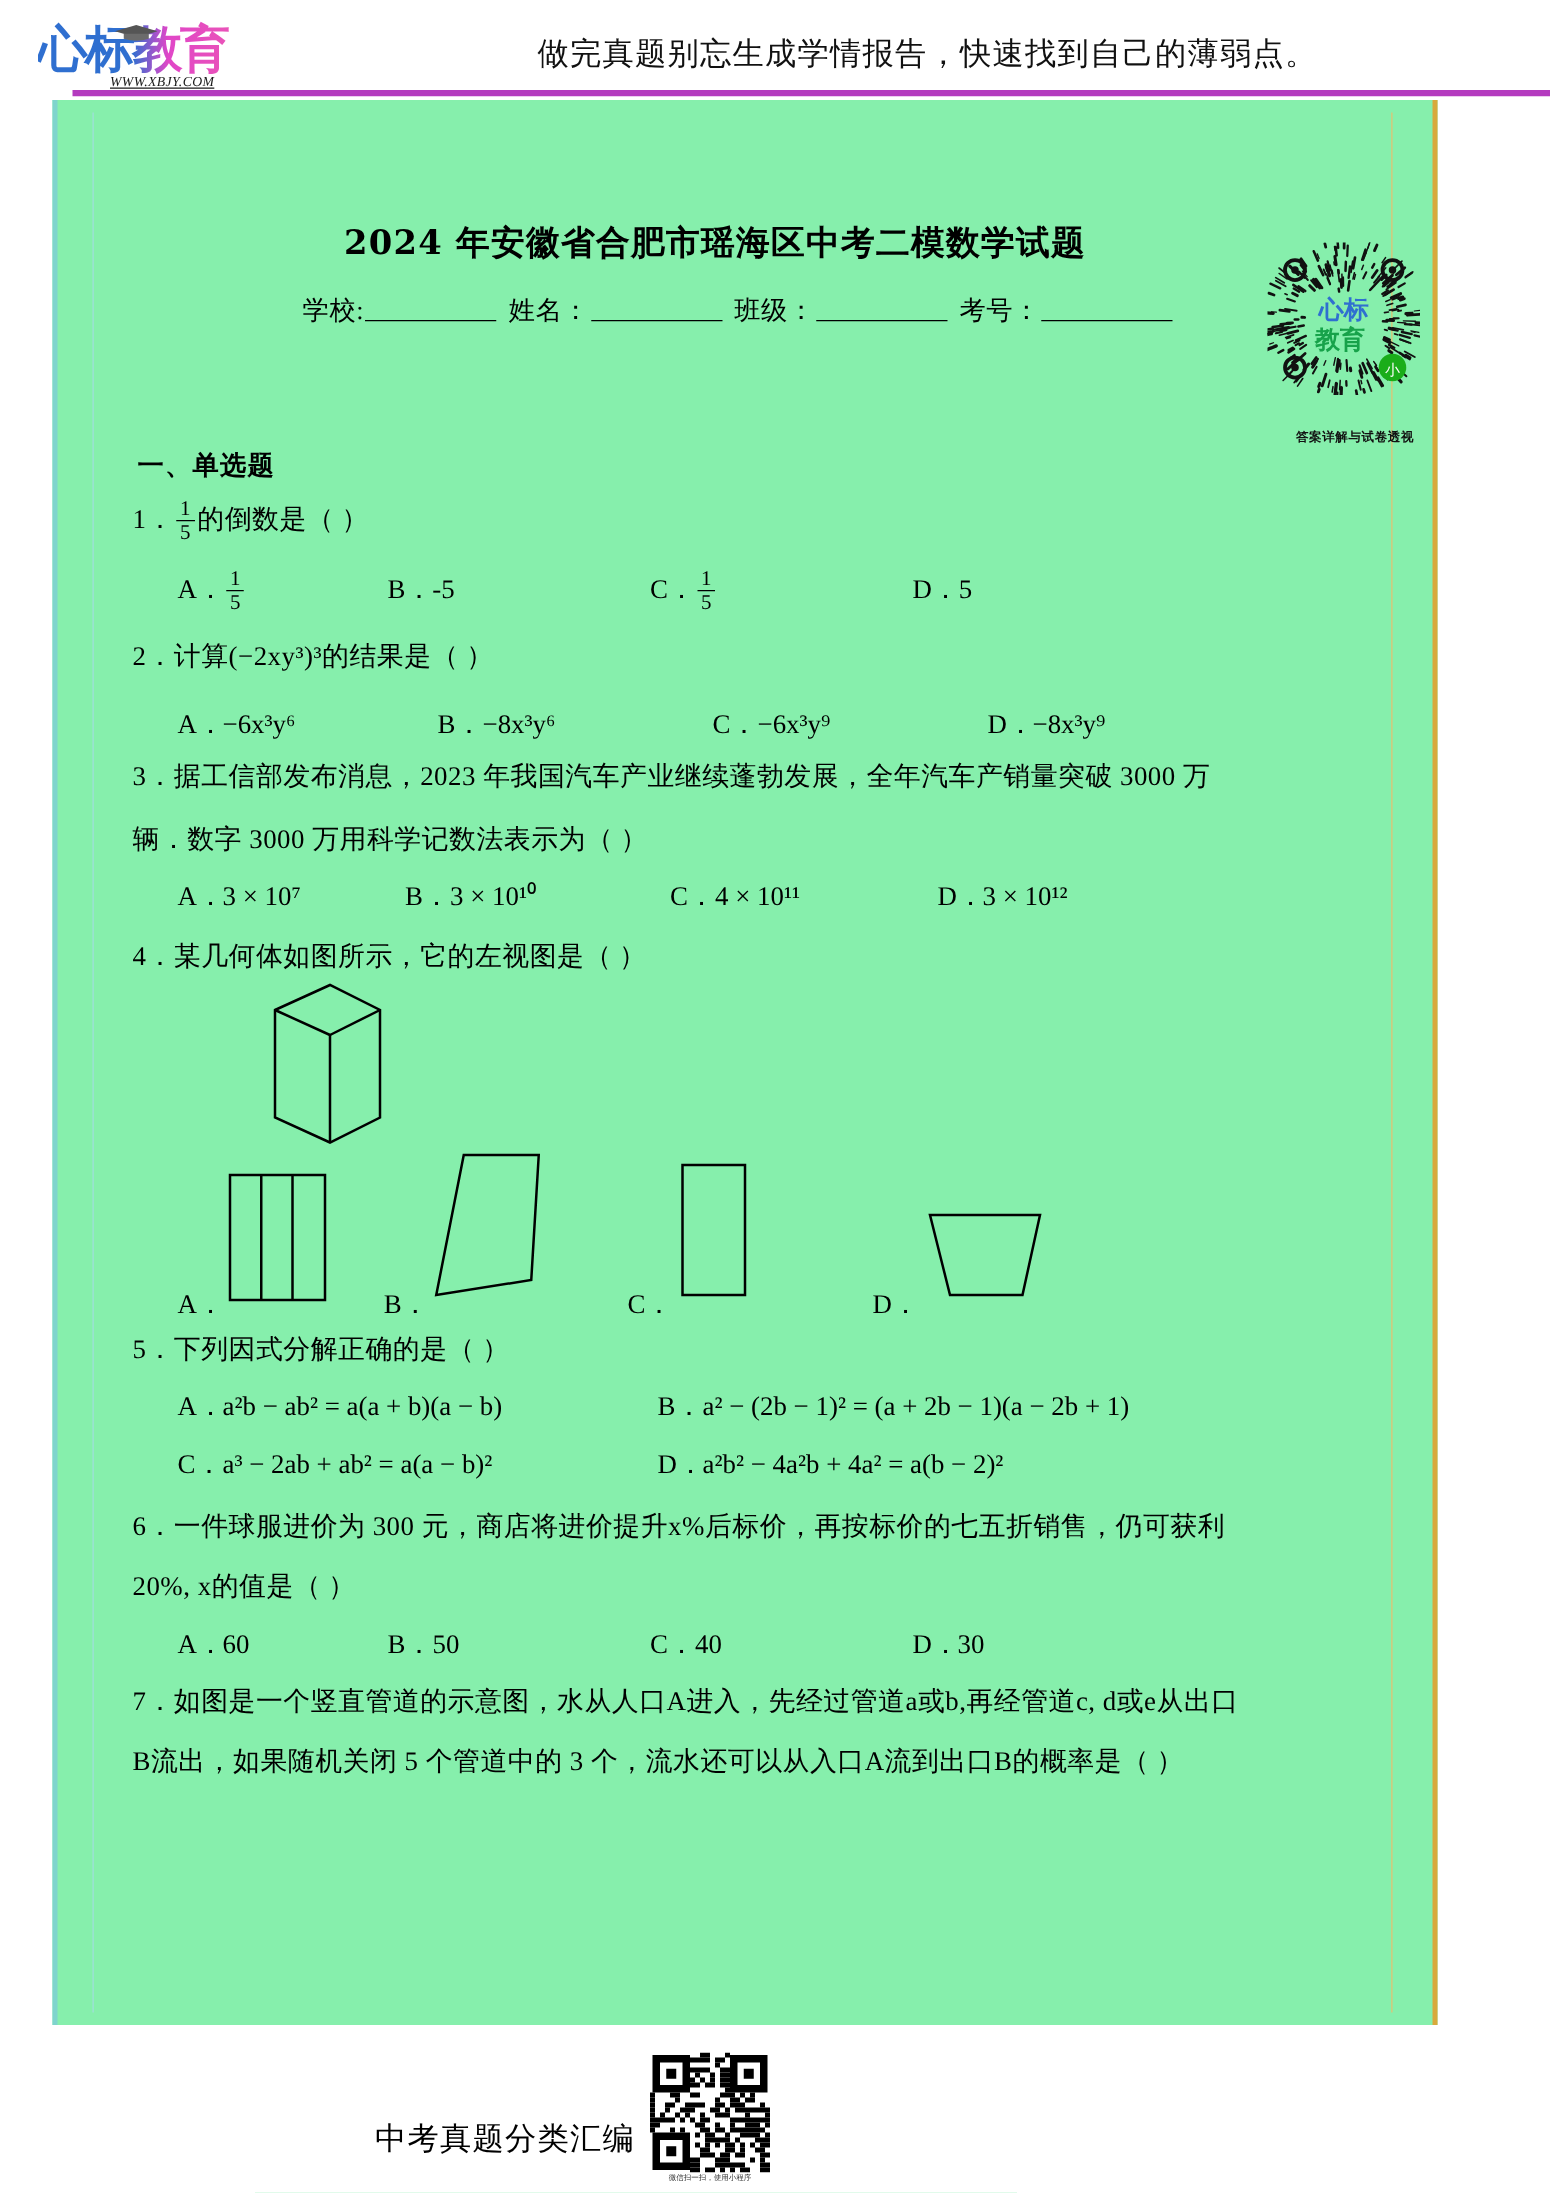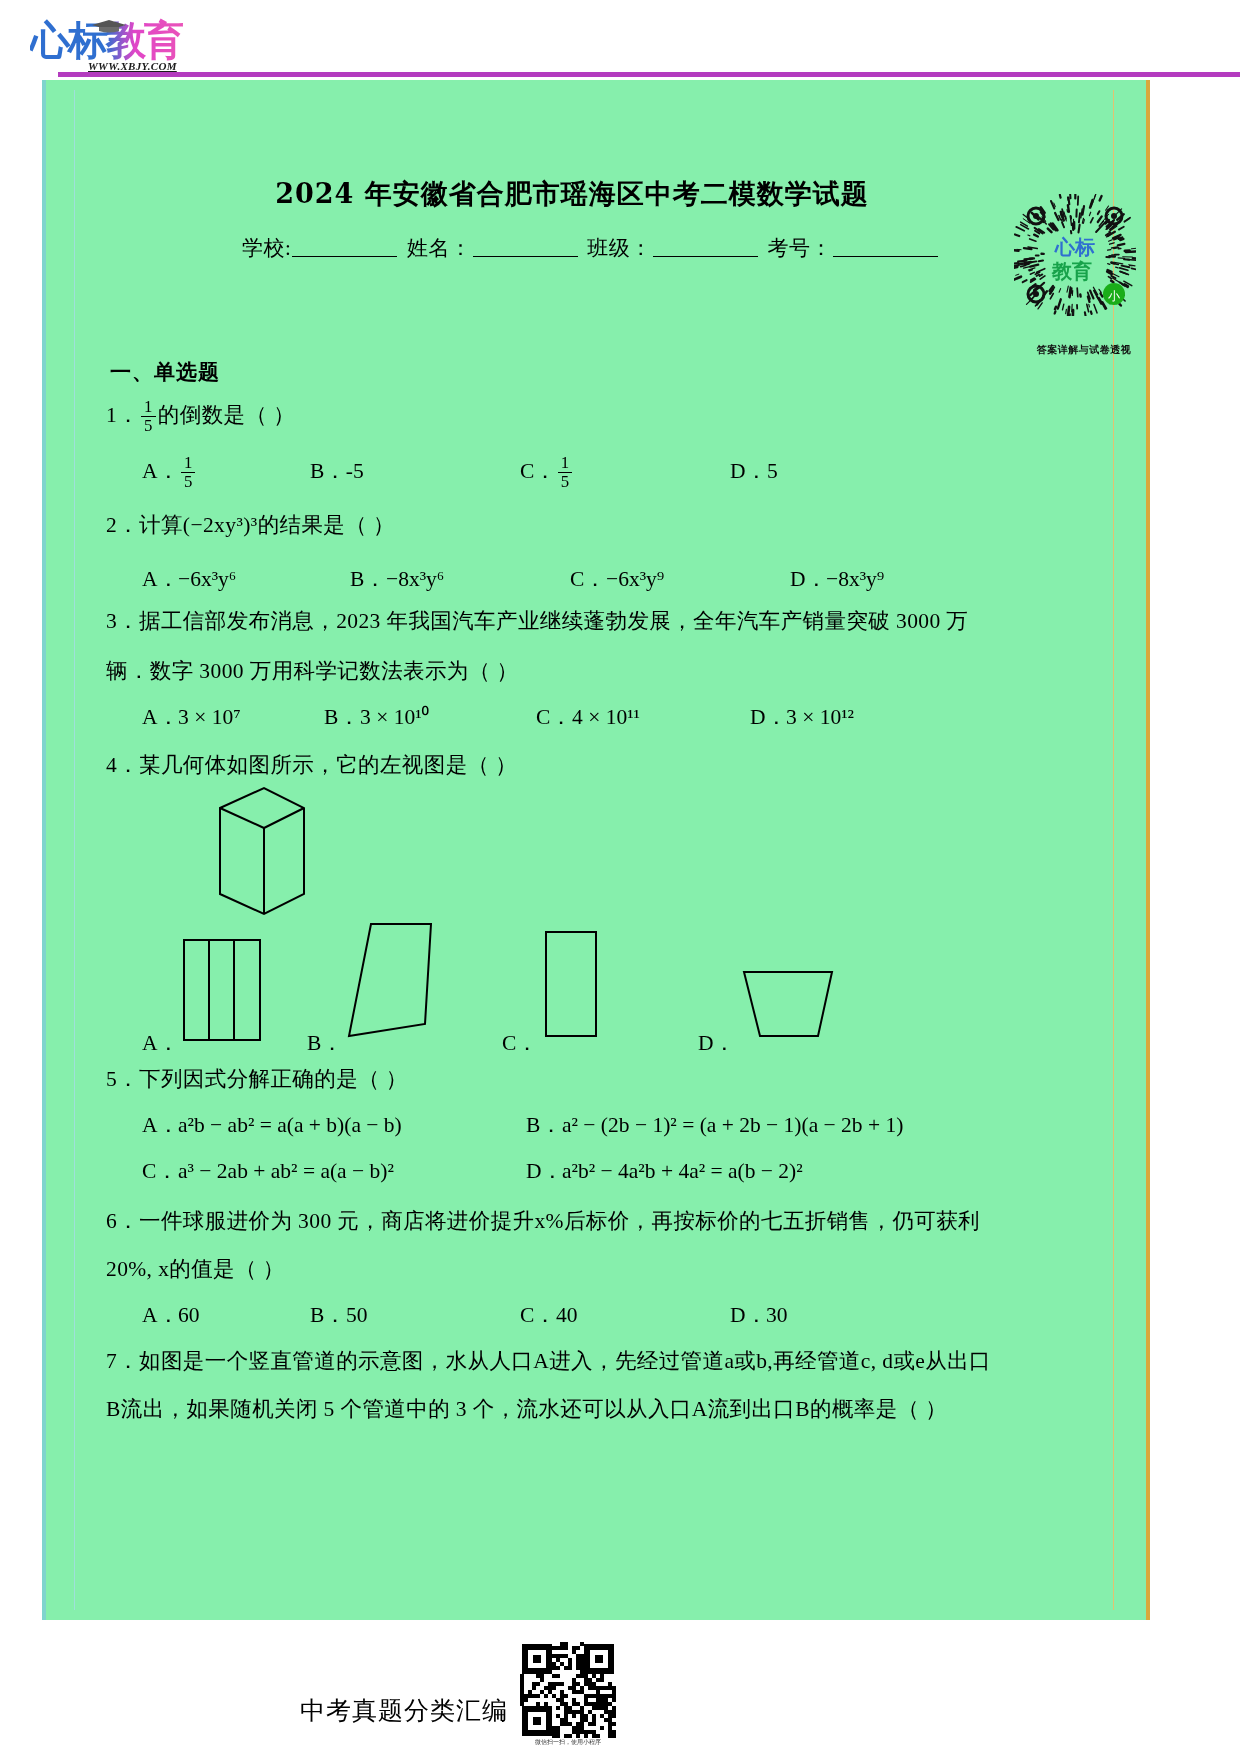--- a/index.html
+++ b/index.html
@@ -42,21 +42,21 @@
   .logo-cap {
     position: absolute;
     left: 62px; top: 4px;
     width: 34px; height: 13px;
   }
   .logo-url {
     position: absolute;
     left: 58px; top: 44px;
     font-family: "Liberation Serif", serif;
     font-style: italic;
-    font-weight: bold;
+    font-weight: normal;
     font-size: 11px;
     color: #1b1b1b;
     letter-spacing: 0.3px;
     text-decoration: underline;
   }
   .header-slogan {
     position: absolute;
     left: 430px; top: 26px;
     font-family: "DejaVu Serif", serif;
     font-size: 25px;
@@ -244,20 +244,21 @@
 
   <div class="logo-block">
     <div class="logo-text">心标教育</div>
     <svg class="logo-cap" viewBox="0 0 34 13">
       <polygon points="17,0 34,5 17,10 0,5" fill="#555"></polygon>
       <path d="M7 7 L7 11 Q17 14 27 11 L27 7" fill="#6b6b6b"></path>
     </svg>
     <div class="logo-url">WWW.XBJY.COM</div>
   </div>
 
+  <div class="header-slogan">做完真题别忘生成学情报告，快速找到自己的薄弱点。</div>
   <div class="header-rule"></div>
 </div>
 
 <div class="sheet">
   <div class="sheet-inner"></div>
 
   <div class="content">
 
     <div class="exam-title">2024 年安徽省合肥市瑶海区中考二模数学试题</div>
 

